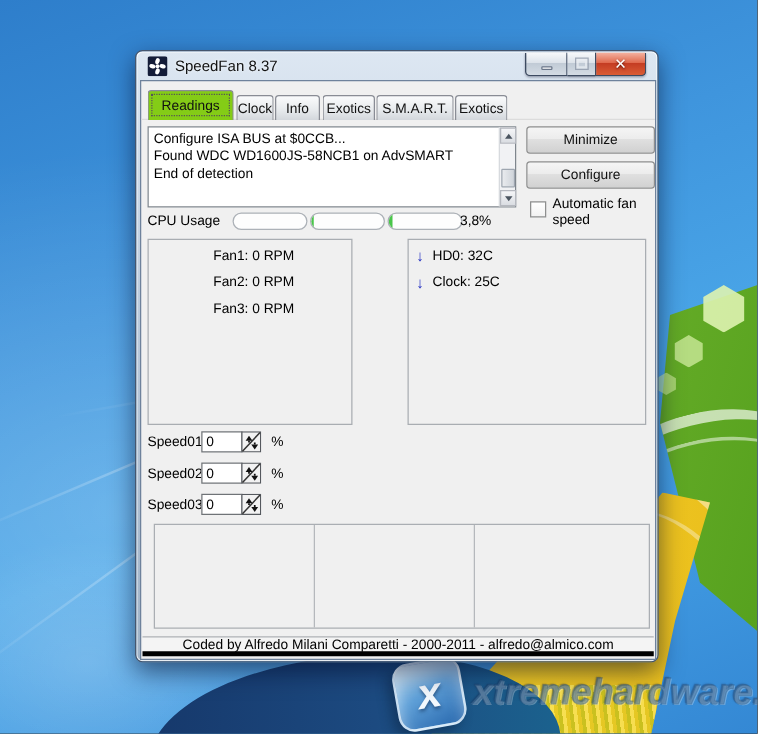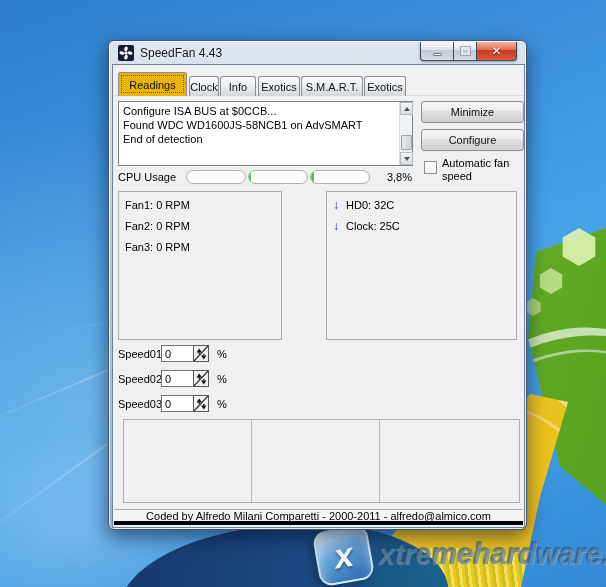--- a/index.html
+++ b/index.html
@@ -68,21 +68,21 @@
     background:linear-gradient(#f4b3a2,#e06a4e 45%,var(--close-red,#c33b22) 46%,#da5c35);}
   .glyph-min{width:9px;height:3px;background:#fff;border:1px solid #6a7689;border-radius:1px;margin-top:6px;}
   .glyph-max{width:9px;height:8px;border:2px solid #e9edf2;outline:1px solid #8a94a5;opacity:.75;}
   .glyph-close{color:#fff;font-size:12px;font-weight:bold;text-shadow:0 1px 2px #5a1208;line-height:1;}
   .client{position:absolute;left:4px;top:24px;width:411px;height:462px;background:#f0f0f0;
     box-shadow:0 0 0 1px #6e829c;}
   
   .tab{position:absolute;top:11px;height:20px;border:1px solid #898c95;border-bottom:none;border-radius:3px 3px 0 0;
     background:linear-gradient(#fafbfc,#e6e9ec 60%,#d3d7dc);font-size:11px;color:#111;
     display:flex;align-items:center;justify-content:center;z-index:1;}
-  .tab.active{top:7px;height:24px;background:#eab308;z-index:3;outline:1px dotted #555;outline-offset:-4px;}
+  .tab.active{top:7px;height:24px;background:#84cc16;z-index:3;outline:1px dotted #555;outline-offset:-4px;}
   .tab-underline{position:absolute;left:0;top:30px;width:100%;height:1px;background:#dcdcdc;z-index:0;}
   
   .logbox{position:absolute;left:5px;top:36px;width:295px;height:65px;background:#fff;border:1px solid #7f868d;}
   .loglines{position:absolute;left:4px;top:2px;right:16px;font-size:11px;line-height:14px;color:#000;white-space:nowrap;overflow:hidden;}
   .vscroll{position:absolute;top:0;right:0;bottom:0;width:13px;background:#f1f2f4;border-left:1px solid #d7dade;}
   .sb-btn{position:absolute;left:0;width:13px;height:13px;background:linear-gradient(#f5f6f8,#dadde2);
     border:1px solid #b5b8bf;display:flex;align-items:center;justify-content:center;}
   .sb-btn.up{top:0;}
   .sb-btn.down{bottom:0;}
   .tri-up{width:0;height:0;border-left:3px solid transparent;border-right:3px solid transparent;border-bottom:4px solid #4b5560;}
@@ -97,24 +97,24 @@
   .btn.b-cfg{top:64px;}
   
   .checkbox{position:absolute;left:311px;top:96px;width:13px;height:13px;background:linear-gradient(#fff,#f2f2f2);
     border:1px solid #8e8f8f;}
   .cb-label{position:absolute;left:329px;top:92px;width:80px;font-size:11px;line-height:13px;color:#000;}
   
   .cpu-label{position:absolute;left:5px;top:106px;font-size:11px;color:#000;}
   .cpu-bar{position:absolute;top:105px;width:60px;height:14px;background:#fdfdfd;border:1px solid #acb1b7;border-radius:7px;overflow:hidden;}
   .cpu-bar.c1{left:73px;}.cpu-bar.c2{left:135px;}.cpu-bar.c3{left:197px;}
   .cpu-fill{height:100%;background:var(--cpu-fill,#49c549);border-radius:6px 0 0 6px;}
-  .cpu-value{position:absolute;left:255px;top:106px;width:44px;text-align:right;font-size:11px;color:#000;}
+  .cpu-value{position:absolute;left:255px;top:106px;width:44px;font-size:11px;color:#000;}
   
   .panel{position:absolute;top:126px;height:149px;border:1px solid #a9adb2;background:#f0f0f0;}
-  .panel.fans{left:5px;width:164px;}
+  .panel.fans{left:5px;width:164px;text-align:center;}
   .panel.temps{left:213px;width:191px;}
   .fan-line{font-size:11px;color:#000;margin:6px 0 0 6px;line-height:15px;}
   .temp-line{font-size:11px;color:#000;margin:5px 0 0 6px;line-height:16px;display:flex;align-items:center;}
   .temp-arrow{color:var(--temp-arrow,#1f2cc0);font-weight:bold;font-size:12px;width:12px;display:inline-block;}
   .temp-text{margin-left:1px;}
   
   .speed-row{position:absolute;left:5px;height:17px;}
   .speed-row.r1{top:280px;}.speed-row.r2{top:305px;}.speed-row.r3{top:330px;}
   .speed-label{position:absolute;left:0;top:3px;font-size:11px;color:#000;}
   .spin-edit{position:absolute;left:43px;top:0;width:33px;height:17px;border:1px solid #6f7377;background:#fff;
@@ -162,21 +162,21 @@
           <rect width="16" height="16" rx="2" fill="#141c38"></rect>
           <g fill="#ffffff">
             <circle cx="8" cy="8" r="1.6"></circle>
             <ellipse cx="8" cy="3.9" rx="1.7" ry="2.5" transform="rotate(18 8 3.9)"></ellipse>
             <ellipse cx="12.1" cy="8" rx="2.5" ry="1.7" transform="rotate(18 12.1 8)"></ellipse>
             <ellipse cx="8" cy="12.1" rx="1.7" ry="2.5" transform="rotate(18 8 12.1)"></ellipse>
             <ellipse cx="3.9" cy="8" rx="2.5" ry="1.7" transform="rotate(18 3.9 8)"></ellipse>
           </g>
         </svg>
       </span>
-      <span class="title-text">SpeedFan 4.43</span>
+      <span class="title-text">SpeedFan 8.37</span>
     </div>
 
     <div class="caption-group">
       <div class="cap-btn min">
           <span class="glyph-min"></span>
         </div>
       <div class="cap-btn max">
           <span class="glyph-max"></span>
         </div>
       <div class="cap-btn close">

